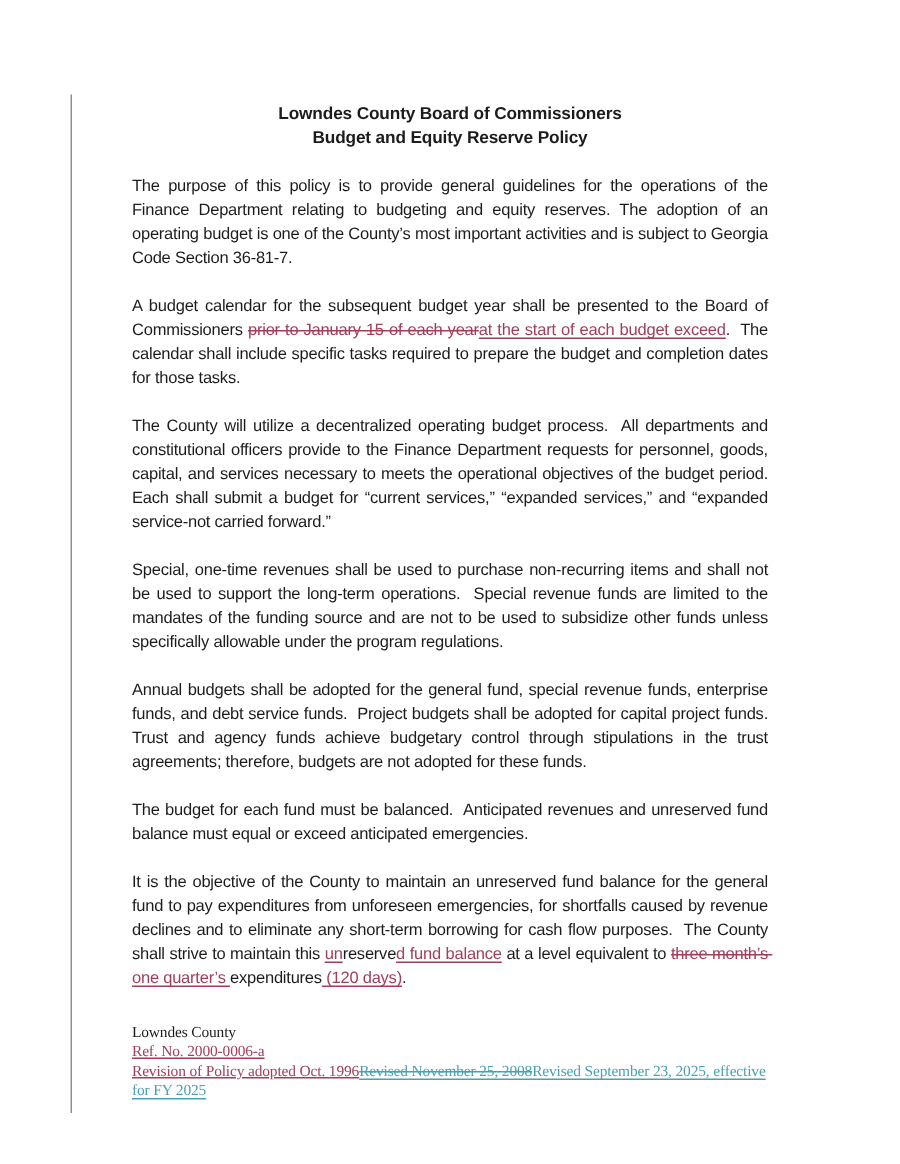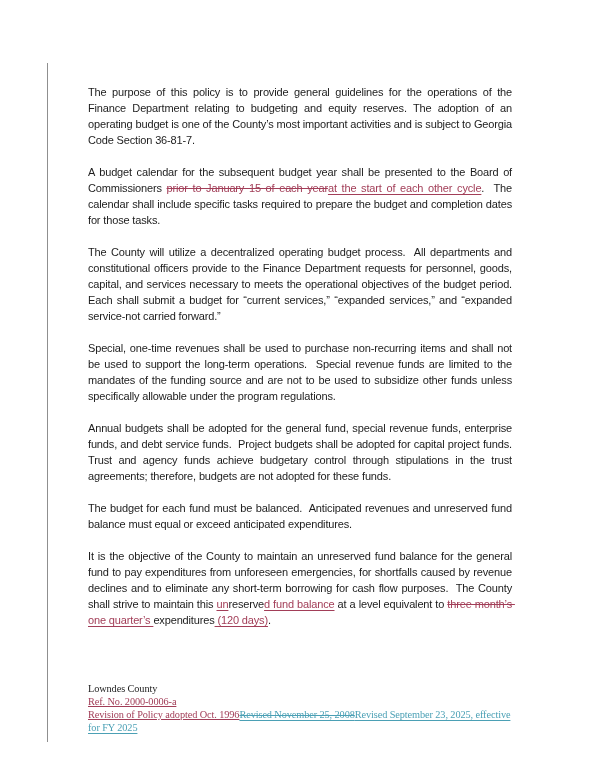--- a/index.html
+++ b/index.html
@@ -86,32 +86,36 @@
 </style>
 </head>
 <body>
 
 <div class="page">
 
   <div class="change-bar"></div>
 
   <div class="content">
 
+    <div class="title">
+      <div>Lowndes County Board of Commissioners</div>
+      <div>Budget and Equity Reserve Policy</div>
+    </div>
 
     <p class="body-par"><span>The purpose of this policy is to provide general guidelines for the operations of the Finance Department relating to budgeting and equity reserves. The adoption of an operating budget is one of the County’s most important activities and is subject to Georgia Code Section 36-81-7.</span></p>
 
-    <p class="body-par"><span>A budget calendar for the subsequent budget year shall be presented to the Board of Commissioners </span><span class="del">prior to January 15 of each year</span><span class="ins">at the start of each other cycle</span><span>.  The calendar shall include specific tasks required to prepare the budget and completion dates for those tasks.</span></p>
+    <p class="body-par"><span>A budget calendar for the subsequent budget year shall be presented to the Board of Commissioners </span><span class="del">prior to January 15 of each year</span><span class="ins">at the start of each budget exceed</span><span>.  The calendar shall include specific tasks required to prepare the budget and completion dates for those tasks.</span></p>
 
     <p class="body-par"><span>The County will utilize a decentralized operating budget process.  All departments and constitutional officers provide to the Finance Department requests for personnel, goods, capital, and services necessary to meets the operational objectives of the budget period.  Each shall submit a budget for “current services,” “expanded services,” and “expanded service-not carried forward.”</span></p>
 
     <p class="body-par"><span>Special, one-time revenues shall be used to purchase non-recurring items and shall not be used to support the long-term operations.  Special revenue funds are limited to the mandates of the funding source and are not to be used to subsidize other funds unless specifically allowable under the program regulations.</span></p>
 
     <p class="body-par"><span>Annual budgets shall be adopted for the general fund, special revenue funds, enterprise funds, and debt service funds.  Project budgets shall be adopted for capital project funds.  Trust and agency funds achieve budgetary control through stipulations in the trust agreements; therefore, budgets are not adopted for these funds.</span></p>
 
-    <p class="body-par"><span>The budget for each fund must be balanced.  Anticipated revenues and unreserved fund balance must equal or exceed anticipated expenditures.</span></p>
+    <p class="body-par"><span>The budget for each fund must be balanced.  Anticipated revenues and unreserved fund balance must equal or exceed anticipated emergencies.</span></p>
 
     <p class="body-par"><span>It is the objective of the County to maintain an unreserved fund balance for the general fund to pay expenditures from unforeseen emergencies, for shortfalls caused by revenue declines and to eliminate any short-term borrowing for cash flow purposes.  The County shall strive to maintain this </span><span class="ins">un</span><span>reserve</span><span class="ins">d fund balance</span><span> at a level equivalent to </span><span class="del">three month’s </span><span class="ins">one quarter’s </span><span>expenditures</span><span class="ins"> (120 days)</span><span>.</span></p>
 
   </div>
 
   <div class="footer">
     <div>Lowndes County</div>
     <div><span class="del">Ref. No. 2000-0006-a</span></div>
     <div><span class="del">Revision of Policy adopted Oct. 1996</span><span class="teal-delins">Revised November 25, 2008</span><span class="teal-ins">Revised September 23, 2025, effective for FY 2025</span></div>
   </div>

